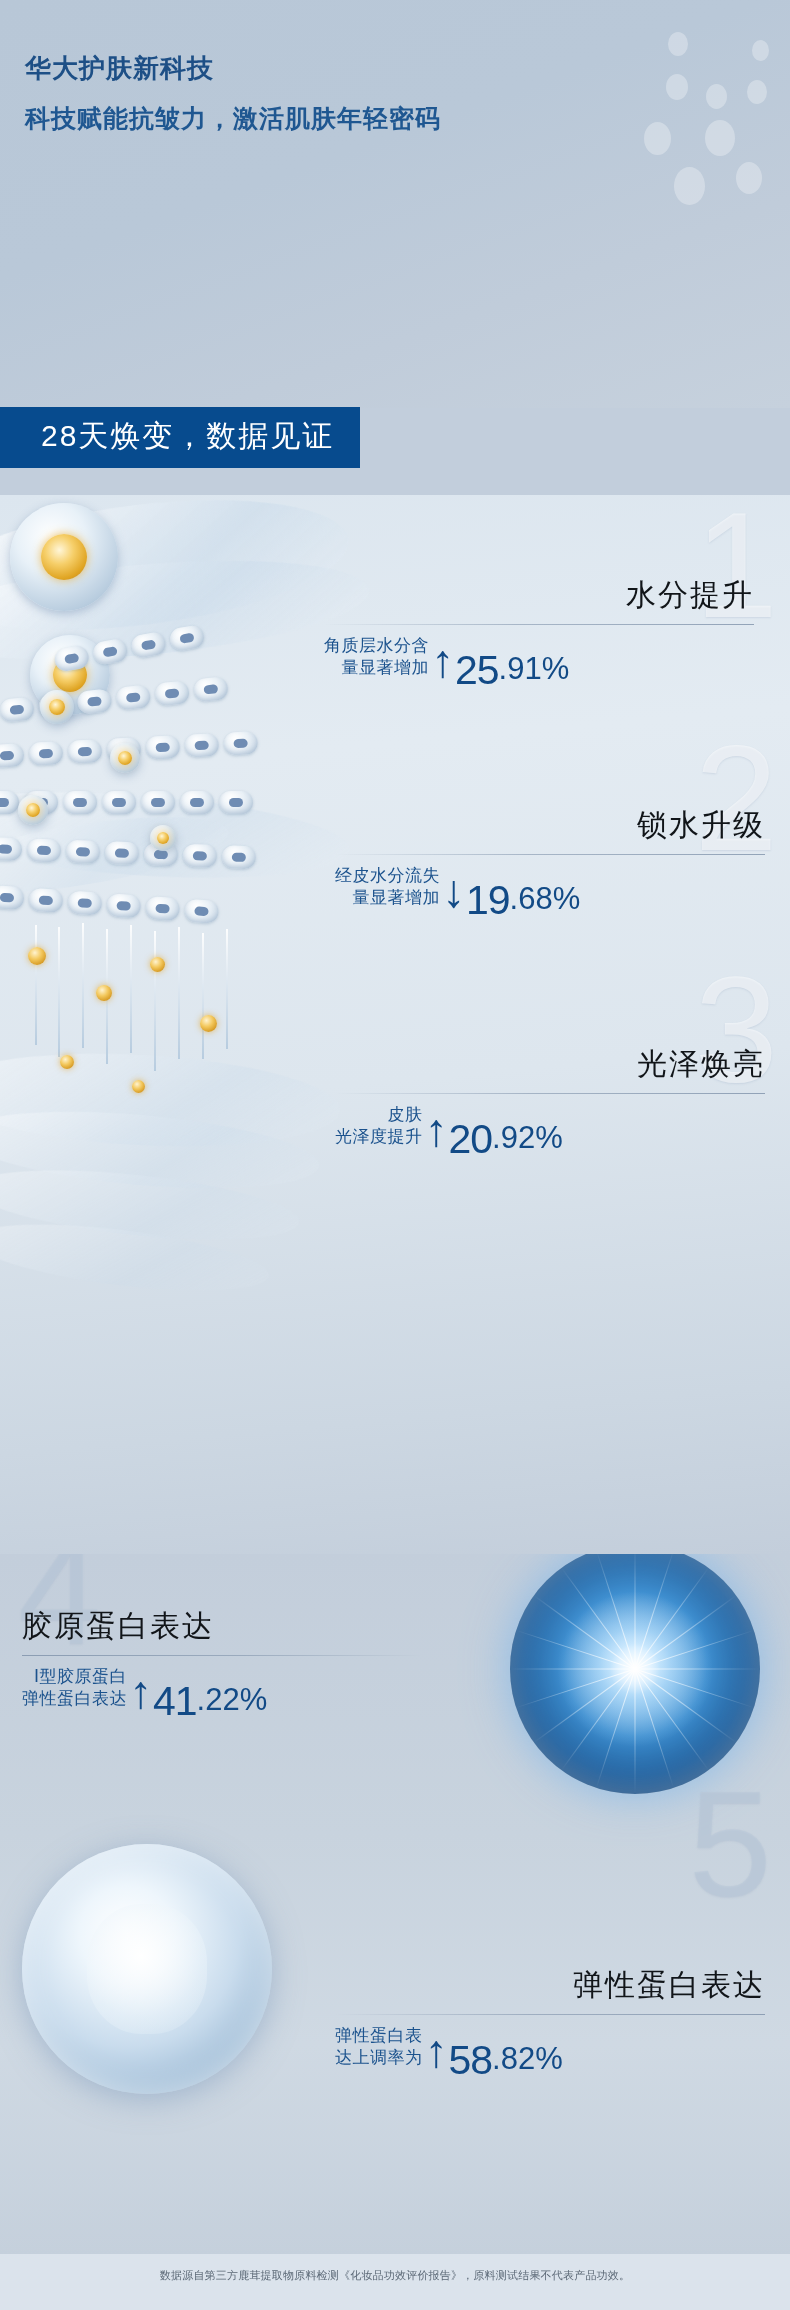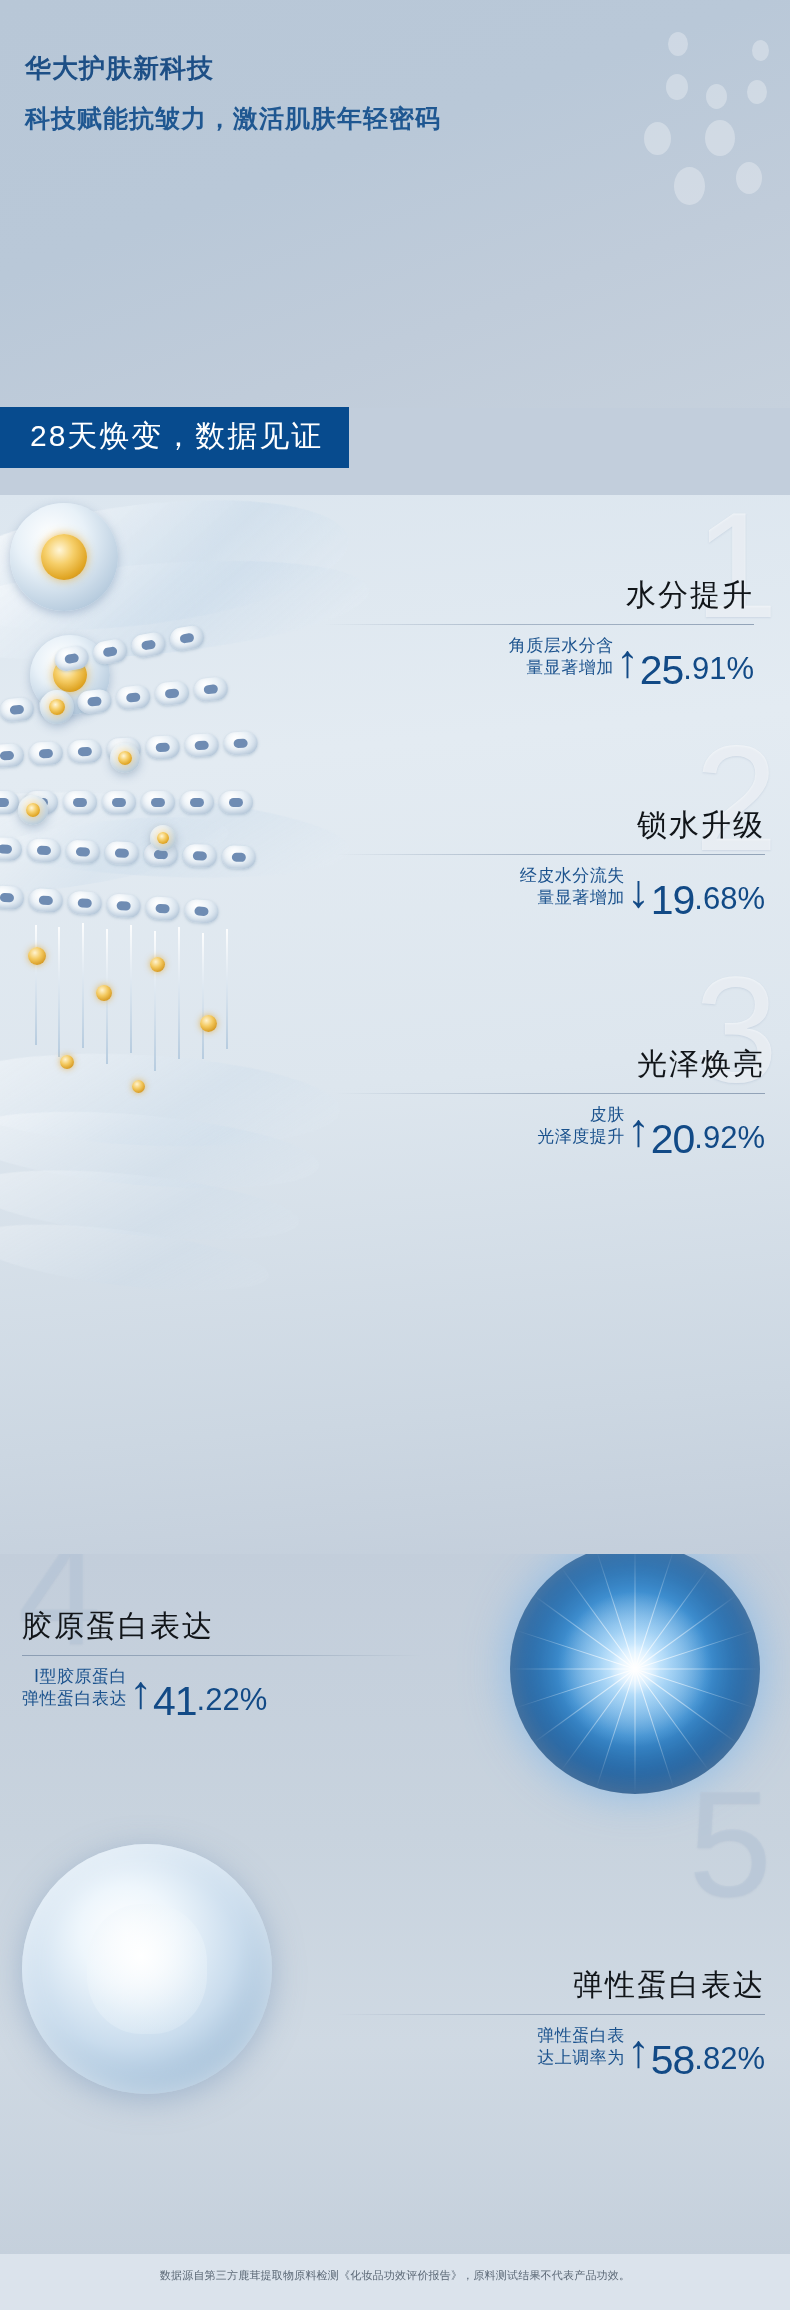--- a/index.html
+++ b/index.html
@@ -34,21 +34,21 @@
   }
   .h2 {
     font-size: 25px; color: #1f5791; letter-spacing: 1px; margin-top: 16px;
     font-weight: 700; line-height: 1.3;
   }
 
   
   .banner {
     position: absolute; left: 0; background: #074B8E;
     color: #ffffff; font-size: 30px; letter-spacing: 2px;
-    padding: 12px 26px 14px 30px; line-height: 1.15; white-space: nowrap; text-align: right;
+    padding: 12px 26px 14px 41px; line-height: 1.15; white-space: nowrap; text-align: right;
   }
   #banner-1 { top: 407px; }
   #banner-2 { top: 1554px; }
 
   
   .skin-section {
     position: absolute; left: 0; top: 495px; width: 790px; height: 1059px;
     background: linear-gradient(175deg,#dce6ef 0%, #e3ebf2 25%, #dde6ee 55%, #ccd7e2 85%, #c3cedb 100%);
     overflow: hidden;
   }
@@ -94,21 +94,21 @@
   .stat { position: absolute; }
   .stat-title {
     font-size: 30px; color: #111519; letter-spacing: 2px; text-align: right;
     line-height: 1.1; white-space: nowrap;
   }
   .stat-rule {
     height: 1px; margin-top: 13px;
     background: linear-gradient(to right, rgba(120,140,165,0) 0%, rgba(120,140,165,0.55) 45%, rgba(120,140,165,0.75) 100%);
   }
   .stat-body {
-    display: flex; align-items: flex-end; justify-content: flex-end;
+    display: flex; align-items: flex-end; 
     margin-top: 10px; white-space: nowrap;
   }
   .stat-body.left { justify-content: flex-start; }
   .stat-desc {
     font-size: 17px; color: #1b528d; line-height: 1.28; text-align: right;
     letter-spacing: 0.5px; padding-bottom: 9px;
   }
   .arrow {
     font-size: 46px; color: #124a86; font-weight: 700; line-height: 0.85;
     padding: 0 1px 6px 2px; display: inline-block;

